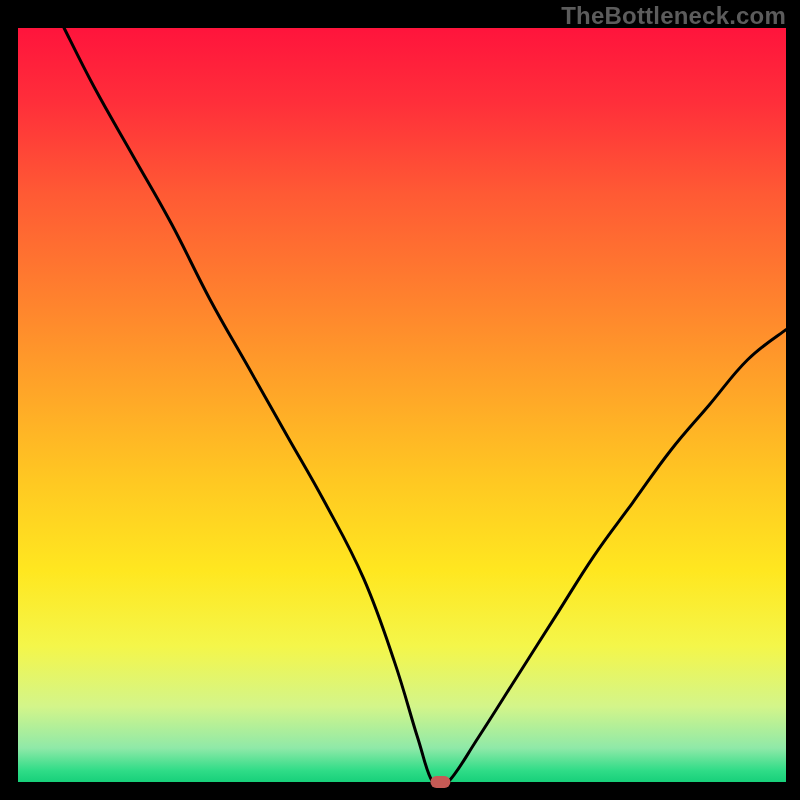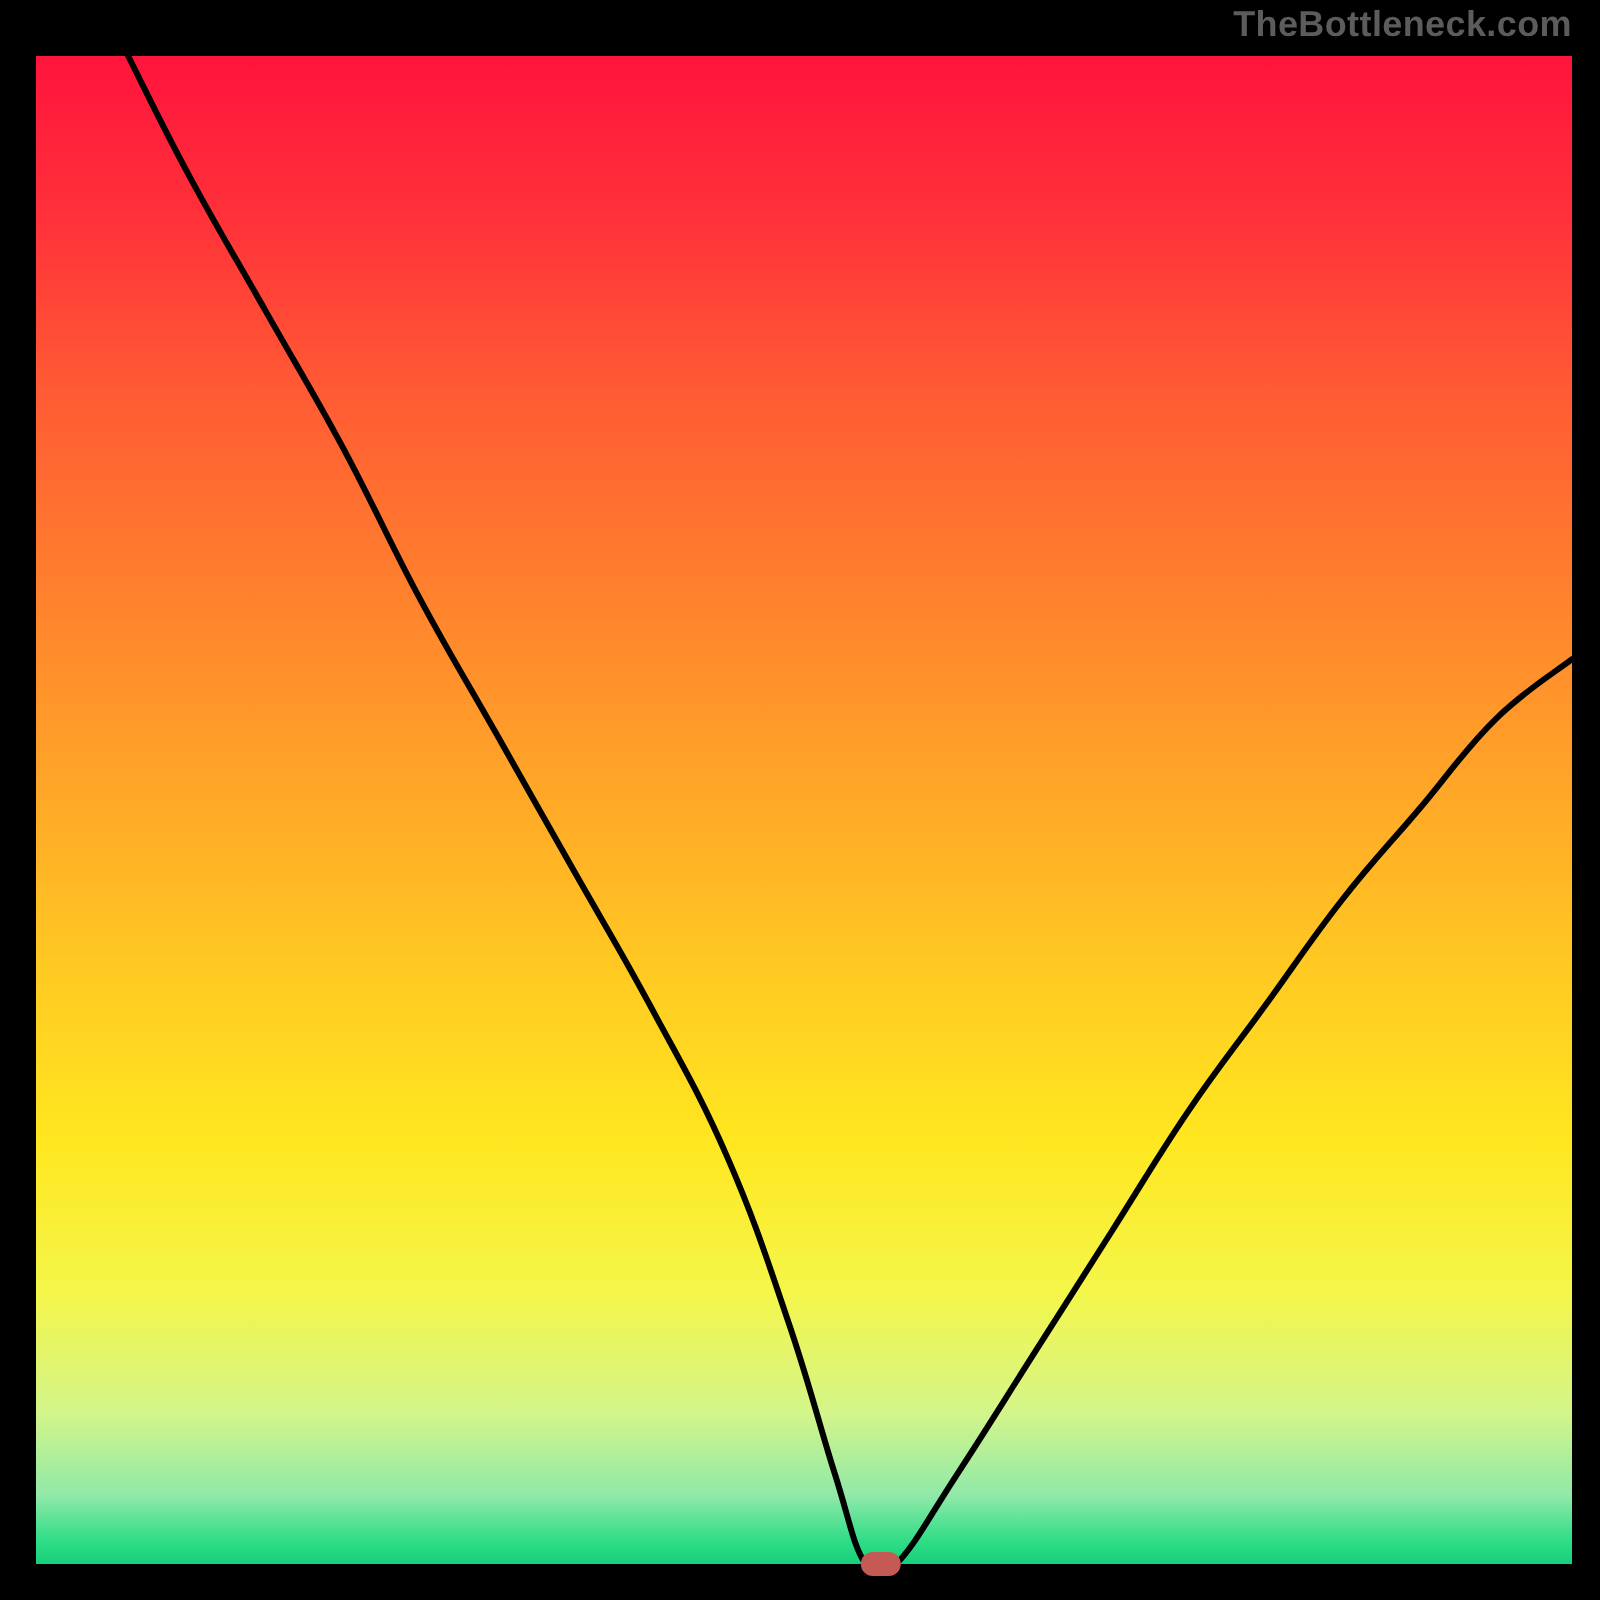--- a/index.html
+++ b/index.html
@@ -14,21 +14,21 @@
   .stage {
     position: relative;
     width: 800px;
     height: 800px;
     background: #000;
   }
   .watermark {
     position: absolute;
     top: 2px;
     right: 14px;
-    font-size: 18px;
+    font-size: 24px;
     font-weight: 600;
     color: #5c5c5c;
     letter-spacing: 0.2px;
     z-index: 5;
   }
   svg.plot {
     position: absolute;
     left: 0;
     top: 0;
     width: 800px;

